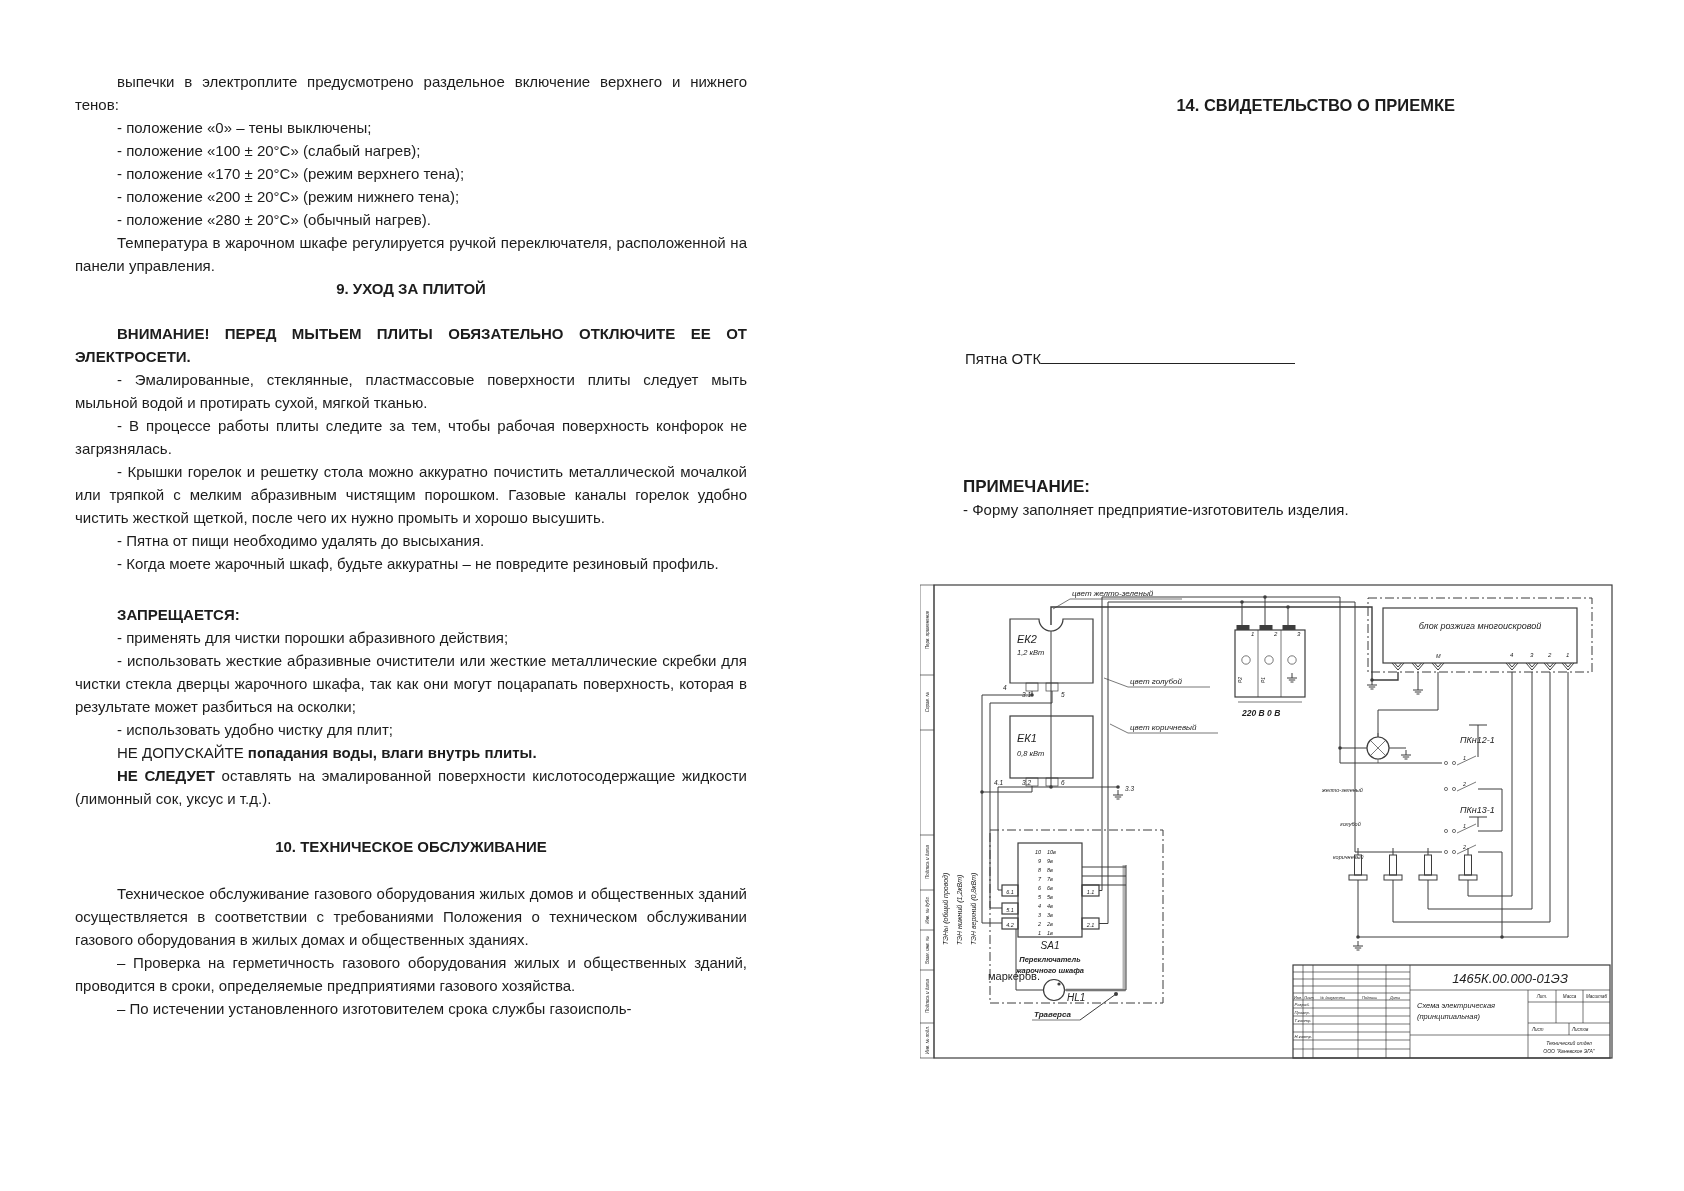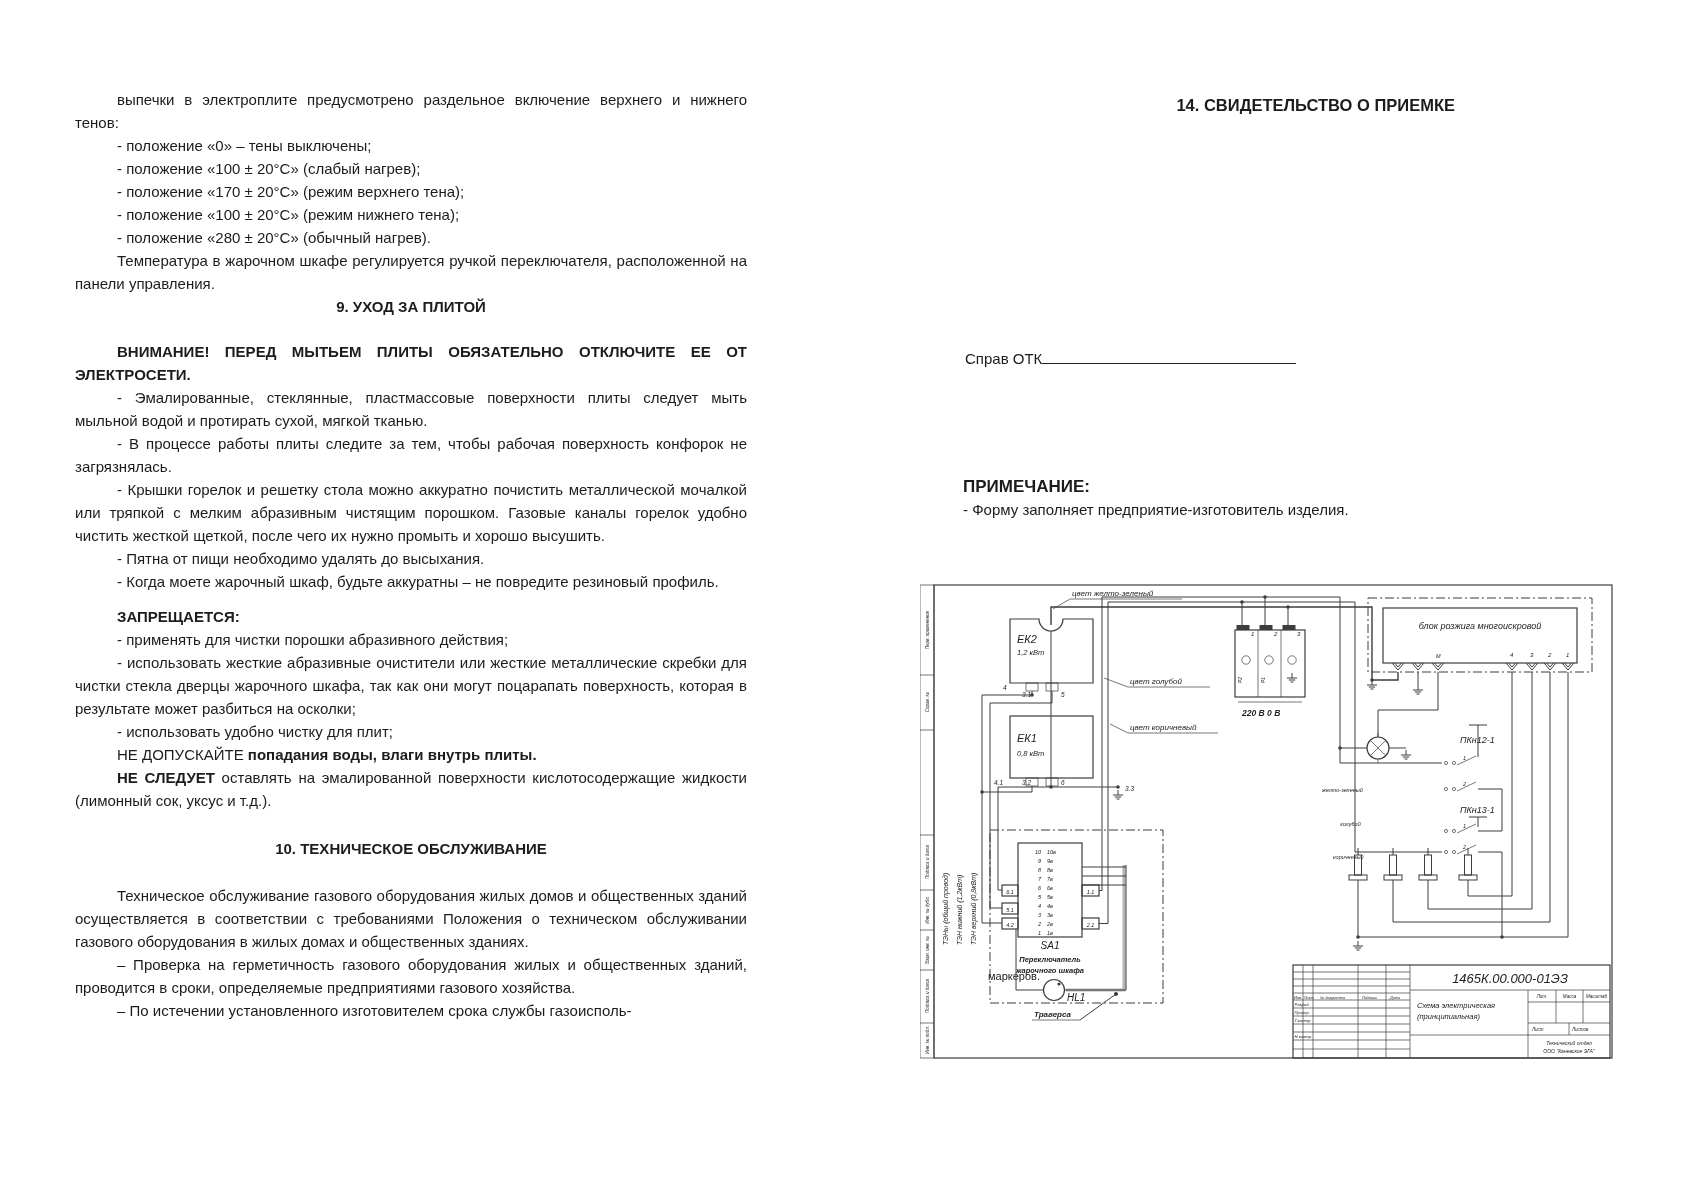--- a/index.html
+++ b/index.html
@@ -1,27 +1,27 @@
 <!DOCTYPE html>
 <html><head>
 <meta charset="utf-8">
 <style>
   html,body{margin:0;padding:0;background:#ffffff;}
   #canvas{position:relative;width:1684px;height:1191px;background:#fff;color:#1c1c1c;
           font-family:"Liberation Sans",sans-serif;overflow:hidden;}
   .pg{position:absolute;}
-  #page-left{left:75px;top:88px;width:672px;font-size:15px;line-height:23px;}
+  #page-left{left:75px;top:70px;width:672px;font-size:15px;line-height:23px;}
   #page-right{left:895px;top:62px;width:740px;font-size:15px;line-height:23px;}
   p{margin:0;}
   .j{text-align:justify;text-indent:42px;}
   .ln{padding-left:42px;}
   .b{font-weight:bold;}
   .hc{text-align:center;font-weight:bold;}
   .h9{margin-bottom:22px;}
-  .hforb{margin-top:12px;padding-left:42px;}
+  .hforb{margin-top:28px;padding-left:42px;}
   .h10{margin-top:25px;margin-bottom:24px;}
   .stamp-line{display:inline-block;width:254px;border-bottom:1.6px solid #222;height:14px;}
   svg text{font-family:"Liberation Sans",sans-serif;fill:#222;}
   .it{font-style:italic;}
   .wire{stroke:#3d3d3d;stroke-width:1;fill:none;}
   .wire2{stroke:#3d3d3d;stroke-width:1.4;fill:none;}
   .ddot{stroke:#3d3d3d;stroke-width:1;fill:none;stroke-dasharray:9 3 2 3;}
   .box{stroke:#3d3d3d;fill:none;stroke-width:1.2;}
   .thin{stroke:#3d3d3d;stroke-width:.7;fill:none;}
   .gray{stroke:#b3b3b3;stroke-width:3;fill:none;}
@@ -29,21 +29,21 @@
 </head>
 <body>
 
 <div id="canvas">
 
   <div id="page-left" class="pg">
     <p class="j">выпечки в электроплите предусмотрено раздельное включение верхнего и нижнего тенов:</p>
     <p class="ln">- положение «0» – тены выключены;</p>
     <p class="ln">- положение «100 ± 20°С» (слабый нагрев);</p>
     <p class="ln">- положение «170 ± 20°С» (режим верхнего тена);</p>
-    <p class="ln">- положение «100 ± 20°С» (режим нижнего тена);</p>
+    <p class="ln">- положение «200 ± 20°С» (режим нижнего тена);</p>
     <p class="ln">- положение «280 ± 20°С» (обычный нагрев).</p>
     <p class="j">Температура в жарочном шкафе регулируется ручкой переключателя, расположенной на панели управления.</p>
     <p class="hc h9">9. УХОД ЗА ПЛИТОЙ</p>
     <p class="j b">ВНИМАНИЕ! ПЕРЕД МЫТЬЕМ ПЛИТЫ ОБЯЗАТЕЛЬНО ОТКЛЮЧИТЕ ЕЕ ОТ ЭЛЕКТРОСЕТИ.</p>
     <p class="j">- Эмалированные, стеклянные, пластмассовые поверхности плиты следует мыть мыльной водой и протирать сухой, мягкой тканью.</p>
     <p class="j">- В процессе работы плиты следите за тем, чтобы рабочая поверхность конфорок не загрязнялась.</p>
     <p class="j">- Крышки горелок и решетку стола можно аккуратно почистить металлической мочалкой или тряпкой с мелким абразивным чистящим порошком. Газовые каналы горелок удобно чистить жесткой щеткой, после чего их нужно промыть и хорошо высушить.</p>
     <p class="j">- Пятна от пищи необходимо удалять до высыхания.</p>
     <p class="j">- Когда моете жарочный шкаф, будьте аккуратны – не повредите резиновый профиль.</p>
     <p class="b hforb">ЗАПРЕЩАЕТСЯ:</p>
@@ -54,21 +54,21 @@
     <p class="j"><span class="b">НЕ СЛЕДУЕТ </span><span>оставлять на эмалированной поверхности кислотосодержащие жидкости (лимонный сок, уксус и т.д.).</span></p>
     <p class="hc h10">10. ТЕХНИЧЕСКОЕ ОБСЛУЖИВАНИЕ</p>
     <p class="j">Техническое обслуживание газового оборудования жилых домов и общественных зданий осуществляется в соответствии с требованиями Положения о техническом обслуживании газового оборудования в жилых домах и общественных зданиях.</p>
     <p class="j">– Проверка на герметичность газового оборудования жилых и общественных зданий, проводится в сроки, определяемые предприятиями газового хозяйства.</p>
     <p class="j">– По истечении установленного изготовителем срока службы газоисполь-</p>
   </div>
 
   <div id="page-right" class="pg">
     <div style="position:absolute;top:32px;left:0;width:560px;text-align:right;font-weight:bold;font-size:16.5px;">14. СВИДЕТЕЛЬСТВО О ПРИЕМКЕ</div>
     <div style="position:absolute;top:285px;left:70px;">
-      <span>Справ ОТК</span><span class="stamp-line"></span>
+      <span>Пятна ОТК</span><span class="stamp-line"></span>
     </div>
     <div style="position:absolute;top:413px;left:68px;font-weight:bold;font-size:17px;">ПРИМЕЧАНИЕ:</div>
     <div style="position:absolute;top:436px;left:68px;">- Форму заполняет предприятие-изготовитель изделия.</div>
   </div>
 
   <svg width="700" height="545" viewBox="0 0 700 545" style="position:absolute;left:920px;top:545px;">
     <defs>
       <g id="gnd">
         <line x1="0" y1="0" x2="0" y2="5" stroke="#3d3d3d" stroke-width="1"></line>
         <line x1="-5" y1="5" x2="5" y2="5" stroke="#3d3d3d" stroke-width="1"></line>

